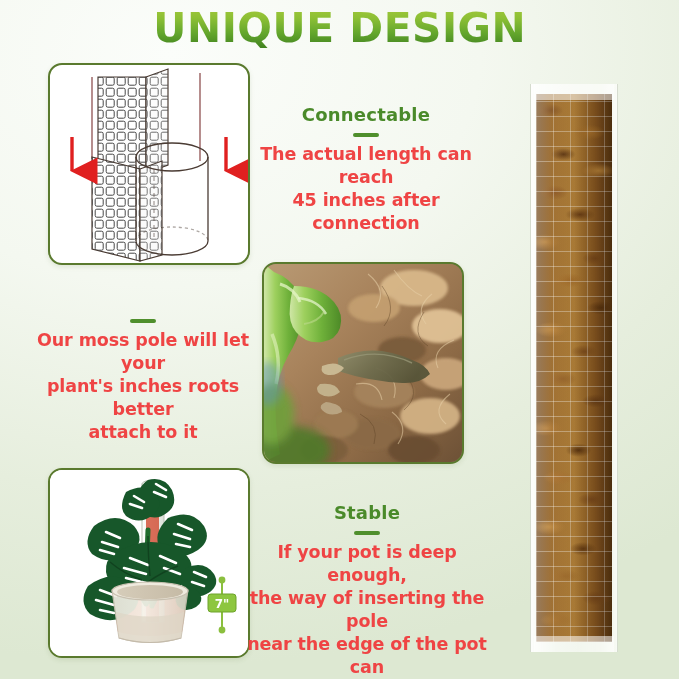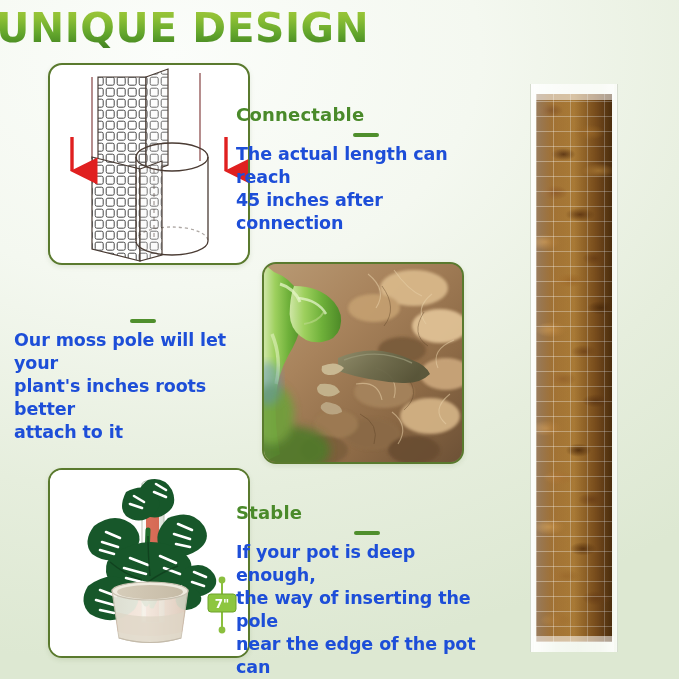--- a/index.html
+++ b/index.html
@@ -10,21 +10,21 @@
   }
   body {
     position:relative;
     background:
       radial-gradient(ellipse 120% 90% at 25% 8%, #fbfdfa 0%, #f4f8f0 38%, #e6eedd 72%, #dde8d2 100%);
   }
 
   
   .title-wrap {
     position:absolute; left:0; top:6px; width:679px;
-    text-align:left;
+    text-align:center;
   }
   .title {
     display:inline-block;
     font-family:"DejaVu Sans", sans-serif;
     font-weight:bold;
     font-size:40px;
     letter-spacing:0.5px;
     line-height:1.1;
     background:linear-gradient(180deg,#a4c93a 0%, #8cbf35 28%, #63a62c 62%, #3d7d1f 100%);
     -webkit-background-clip:text;
@@ -51,37 +51,37 @@
   
   #card-photo {
     left:262px; top:262px; width:202px; height:202px;
     background:#8d7a60;
   }
 
   
   #card-plant { left:48px; top:468px; width:202px; height:190px; }
 
   
-  .block { position:absolute; text-align:left; }
+  .block { position:absolute; text-align:center; }
   .block h2 {
     font-size:18px;
     font-weight:bold;
     color:#4a8a2a;
     letter-spacing:0.2px;
     line-height:1.2;
   }
   .rule {
     width:26px; height:4px; border-radius:2px;
     background:#4f8f2c;
     margin:7px auto 6px auto;
   }
   .block p {
     font-size:17.5px;
     font-weight:bold;
-    color:#1d4ed8;
+    color:#ef4444;
     line-height:1.32;
     letter-spacing:-0.1px;
     white-space:pre-line;
   }
 
   #block-connect { left:236px; top:104px; width:260px; }
   #block-attach  { left:14px;  top:312px; width:258px; }
   #block-stable  { left:236px; top:502px; width:262px; }
 
   

